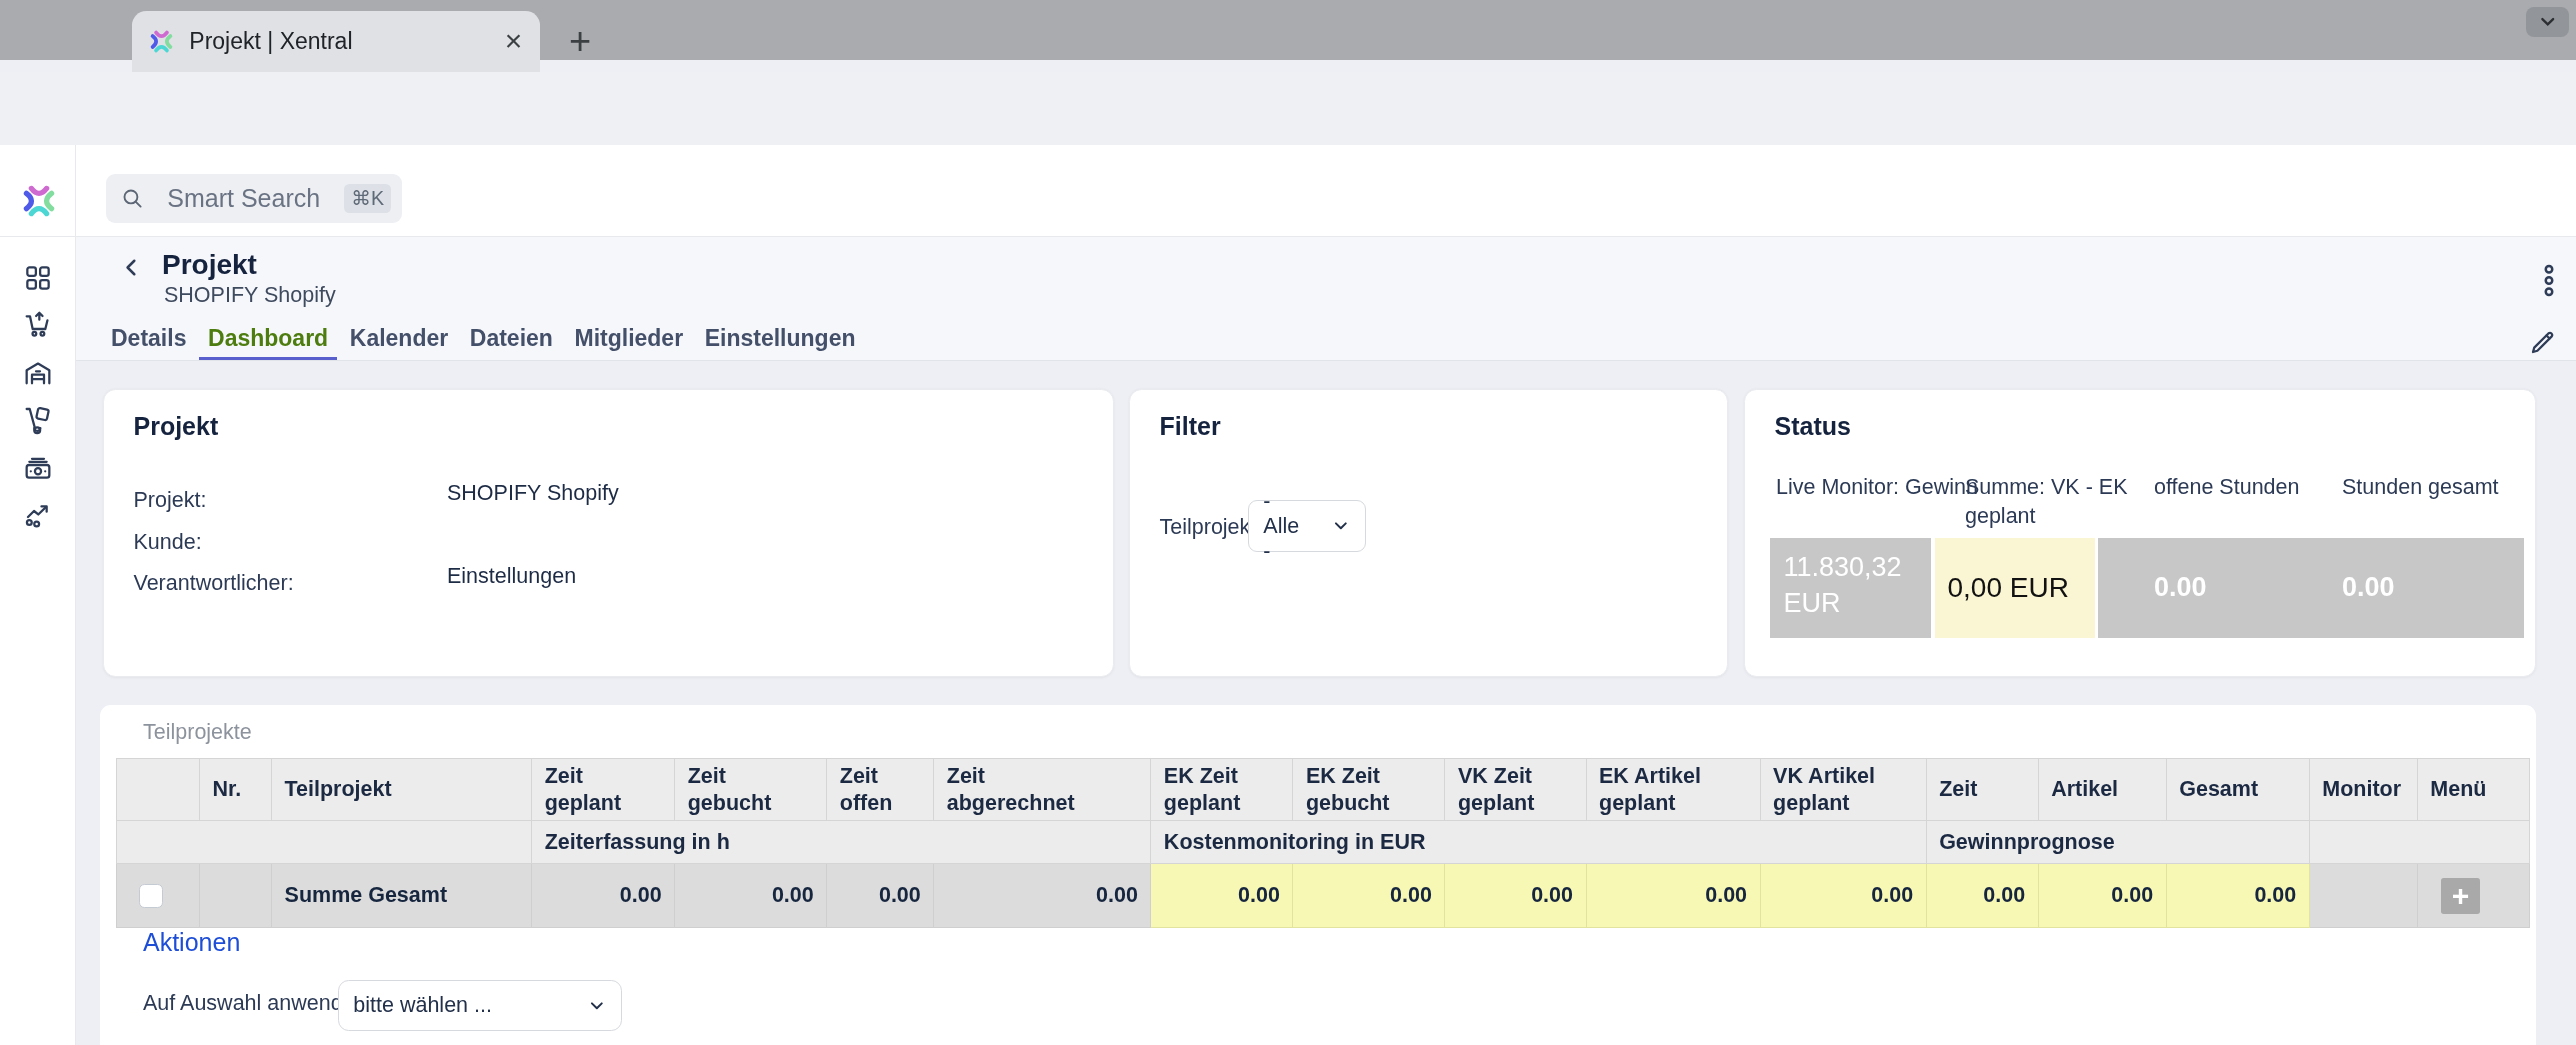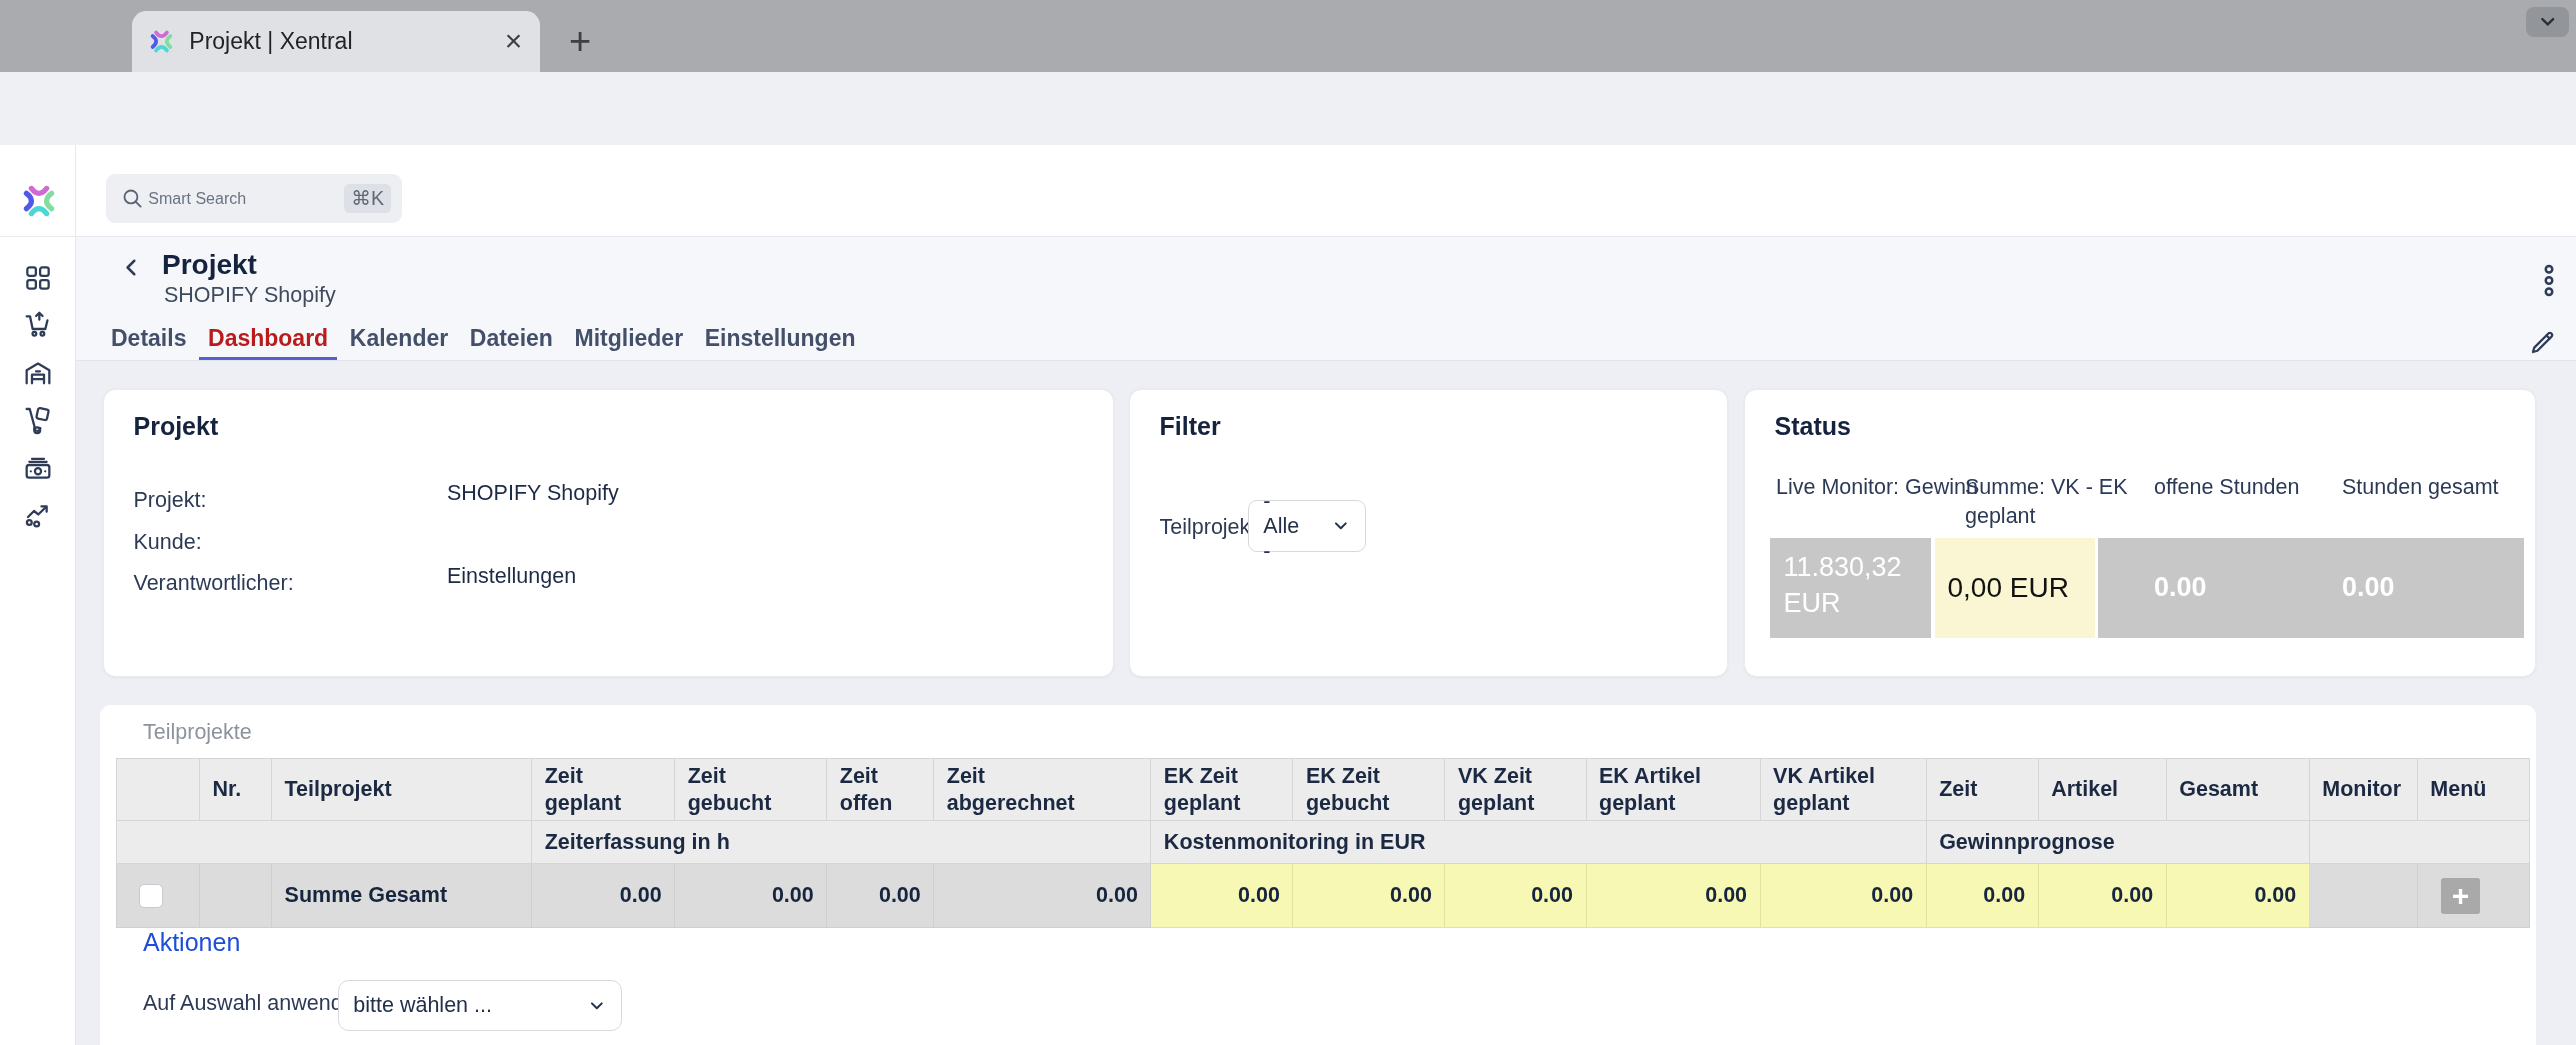--- a/index.html
+++ b/index.html
@@ -3,21 +3,21 @@
 <meta charset="utf-8">
 <style>
   html,body{margin:0;padding:0;background:#888;}
   *{box-sizing:border-box;}
   #root{position:relative;width:2576px;height:1046px;overflow:hidden;
         font-family:"Liberation Sans","DejaVu Sans",sans-serif;color:#1b2a46;background:#edeff4;}
   .abs{position:absolute;}
   svg{display:block;}
 
   
-  #tabstrip{left:0;top:0;width:2576px;height:72px;background:#a9abaf;}
+  #tabstrip{left:0;top:0;width:2576px;height:60px;background:#a9abaf;}
   #browser-tab{left:132px;top:10.7px;width:408px;height:61px;background:#dfe1e5;
                border-radius:14.3px 14.3px 0 0;display:flex;align-items:center;padding:0 16px;}
   #tab-title{font-size:23px;color:#202328;flex:1;margin-left:14.3px;white-space:nowrap;overflow:hidden;}
   #tab-close{font-size:30px;color:#3c4043;line-height:1;margin-right:1.8px;cursor:default;}
   #newtab-btn{left:569px;top:21.5px;font-size:38px;color:#3c4043;line-height:1;}
   #tabsearch-btn{left:2526px;top:7.2px;width:43px;height:30px;background:#92959a;border-radius:8px;
                  display:flex;align-items:center;justify-content:center;}
   #toolbar{left:0;top:72px;width:2576px;height:73px;background:#eef0f3;display:flex;align-items:center;}
   .navic{position:absolute;top:94px;}
   #omnibox{left:213px;top:81px;width:2122px;height:52px;background:#fcfdfe;border-radius:26px;
@@ -28,42 +28,42 @@
   .url-path{color:#5f6368;}
   #url-id-box{display:inline-block;border:2.7px solid #d36cc6;background:#f8e9f3;color:#5f6368;
               padding:0.9px 6.3px;margin-left:1.8px;border-radius:1.8px;}
   #omni-spacer{flex:1;}
   
   #appbar{left:0;top:145px;width:2576px;height:92px;background:#ffffff;border-bottom:0.9px solid #e7e9ed;}
   #app-logo{left:19.7px;top:182px;}
   #vline{left:75px;top:145px;width:0.9px;height:901px;background:#e7e9ed;z-index:5;}
   #smart-search{left:106px;top:174px;width:296px;height:49px;background:#edeff3;border-radius:9px;
                 display:flex;align-items:center;padding:0 10.7px 0 14.3px;}
-  #smart-search input{border:0;background:transparent;outline:none;flex:1;font-size:16px;color:#737373;
-                      font-family:inherit;margin-left:1px;min-width:0;}
+  #smart-search input{border:0;background:transparent;outline:none;flex:1;font-size:25px;color:#737373;
+                      font-family:inherit;margin-left:20px;min-width:0;}
   #smart-search input::placeholder{color:#6a7383;opacity:1;}
   #kbd-badge{background:#dde0e6;color:#5f6a78;border-radius:5.4px;font-size:19.7px;padding:2.7px 7.2px;}
   #topbar-right{left:2174px;top:145px;width:403px;height:92px;display:flex;align-items:center;}
   #version-text{font-size:19.7px;color:#3e4a5d;white-space:nowrap;}
   #pro-badge{background:#fbf0c4;color:#7a4b05;font-weight:bold;font-size:20.6px;border-radius:7.2px;
              padding:7.2px 12.5px;margin-left:14.3px;}
   #gear-btn{margin-left:25px;} #help-btn{margin-left:21.5px;}
   #app-avatar{margin-left:21.5px;width:39px;height:39px;border-radius:10.7px;background:#99a1ac;color:#1d2737;
               display:flex;align-items:center;justify-content:center;font-weight:bold;font-size:23px;}
   
   #sidebar{left:0;top:237px;width:75px;height:809px;background:#fff;}
   .side-ic{position:absolute;left:21.5px;}
   
   #pageheader{left:76px;top:237px;width:2500px;height:123px;background:#f6f7fa;}
   #back-chev{left:118px;top:254px;}
   #page-title{left:162px;top:249px;font-size:28px;font-weight:bold;color:#15233f;}
   #page-subtitle{left:164px;top:283px;font-size:21.5px;color:#3e4a5e;}
   #tabs{left:102px;top:318px;display:flex;height:42px;}
   .ptab{font-size:23px;font-weight:bold;color:#44506a;padding:7.2px 9px 0 9px;margin-right:3.6px;height:42px;}
-  .ptab.active{color:#b91c1c;border-bottom:3.6px solid #5a5fce;}
+  .ptab.active{color:#4d7c0f;border-bottom:3.6px solid #5a5fce;}
   #hdr-kebab{left:2534px;top:261px;}
   #hdr-pencil{left:2528px;top:327px;}
   #hdivider{left:76px;top:360px;width:2500px;height:0.9px;background:#e1e4e9;}
   
   .card{background:#fff;border:0.9px solid #e9ebef;border-radius:12.5px;box-shadow:0 0.9px 2.7px rgba(16,24,40,.05);}
   .card-title{position:absolute;left:29.5px;top:22.4px;font-size:25px;font-weight:bold;color:#15233f;}
   #card-projekt{left:103px;top:389px;width:1011px;height:288px;}
   #card-filter{left:1129px;top:389px;width:599px;height:288px;}
   #card-status{left:1744px;top:389px;width:792px;height:288px;}
   .fldlabel{position:absolute;font-size:21.5px;color:#2c3a55;}

